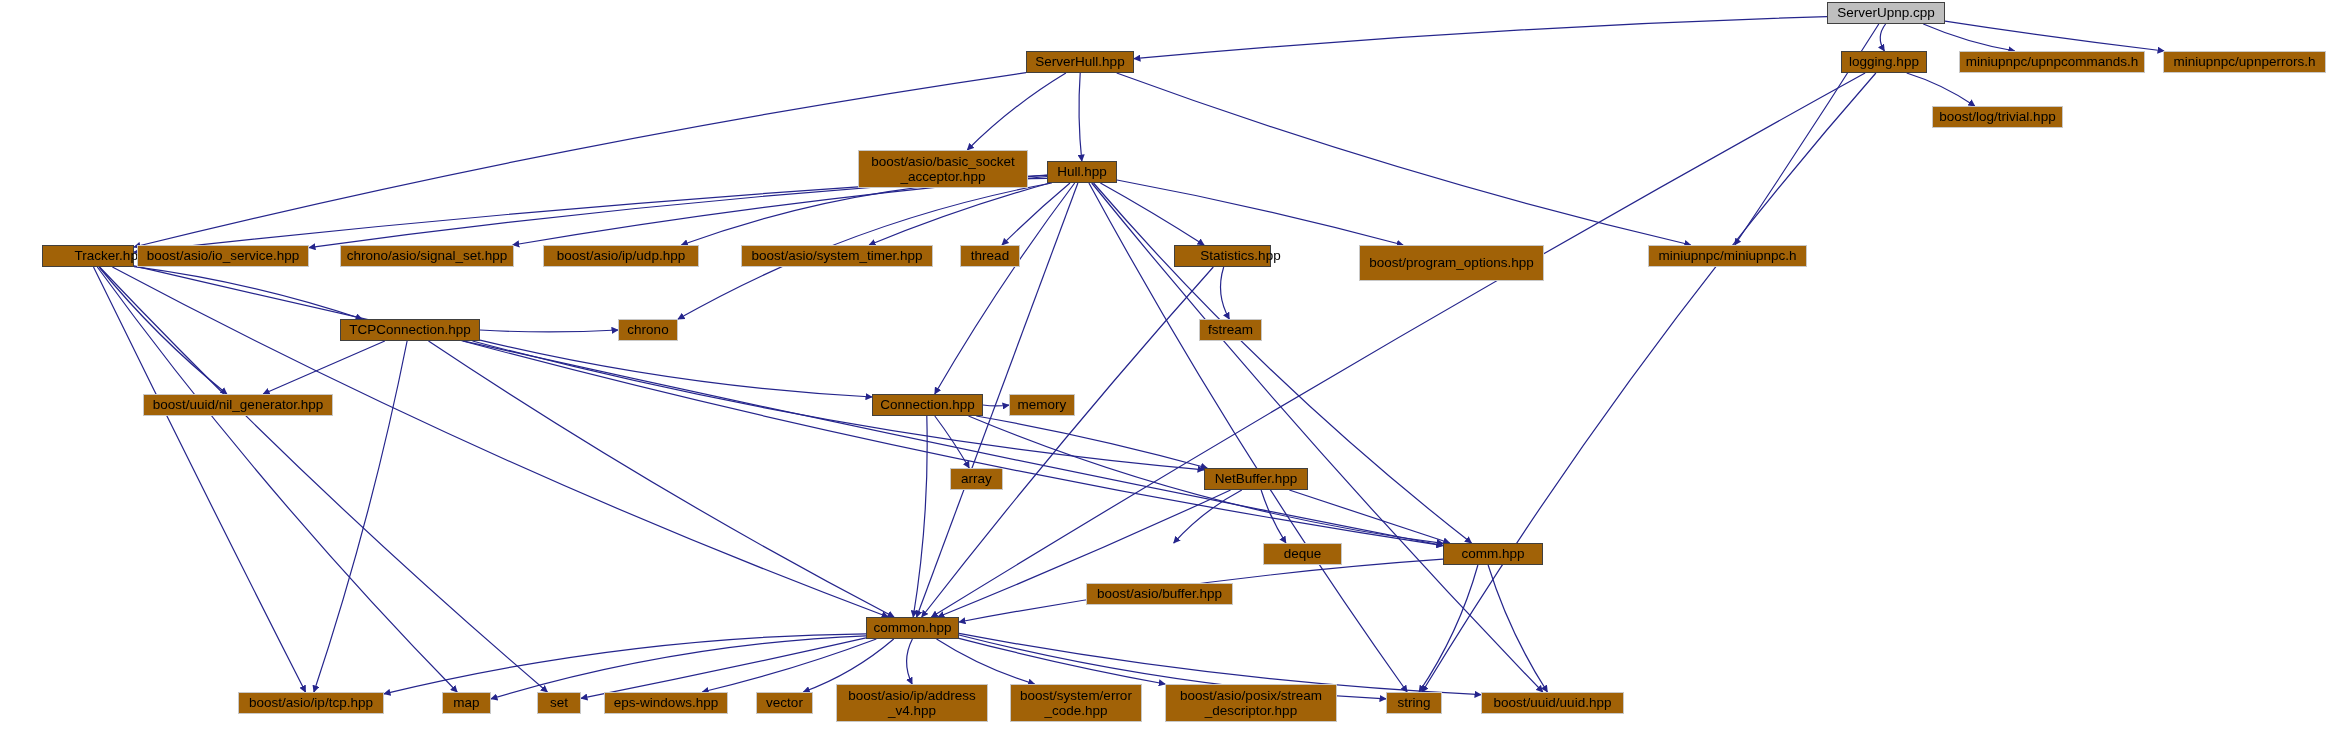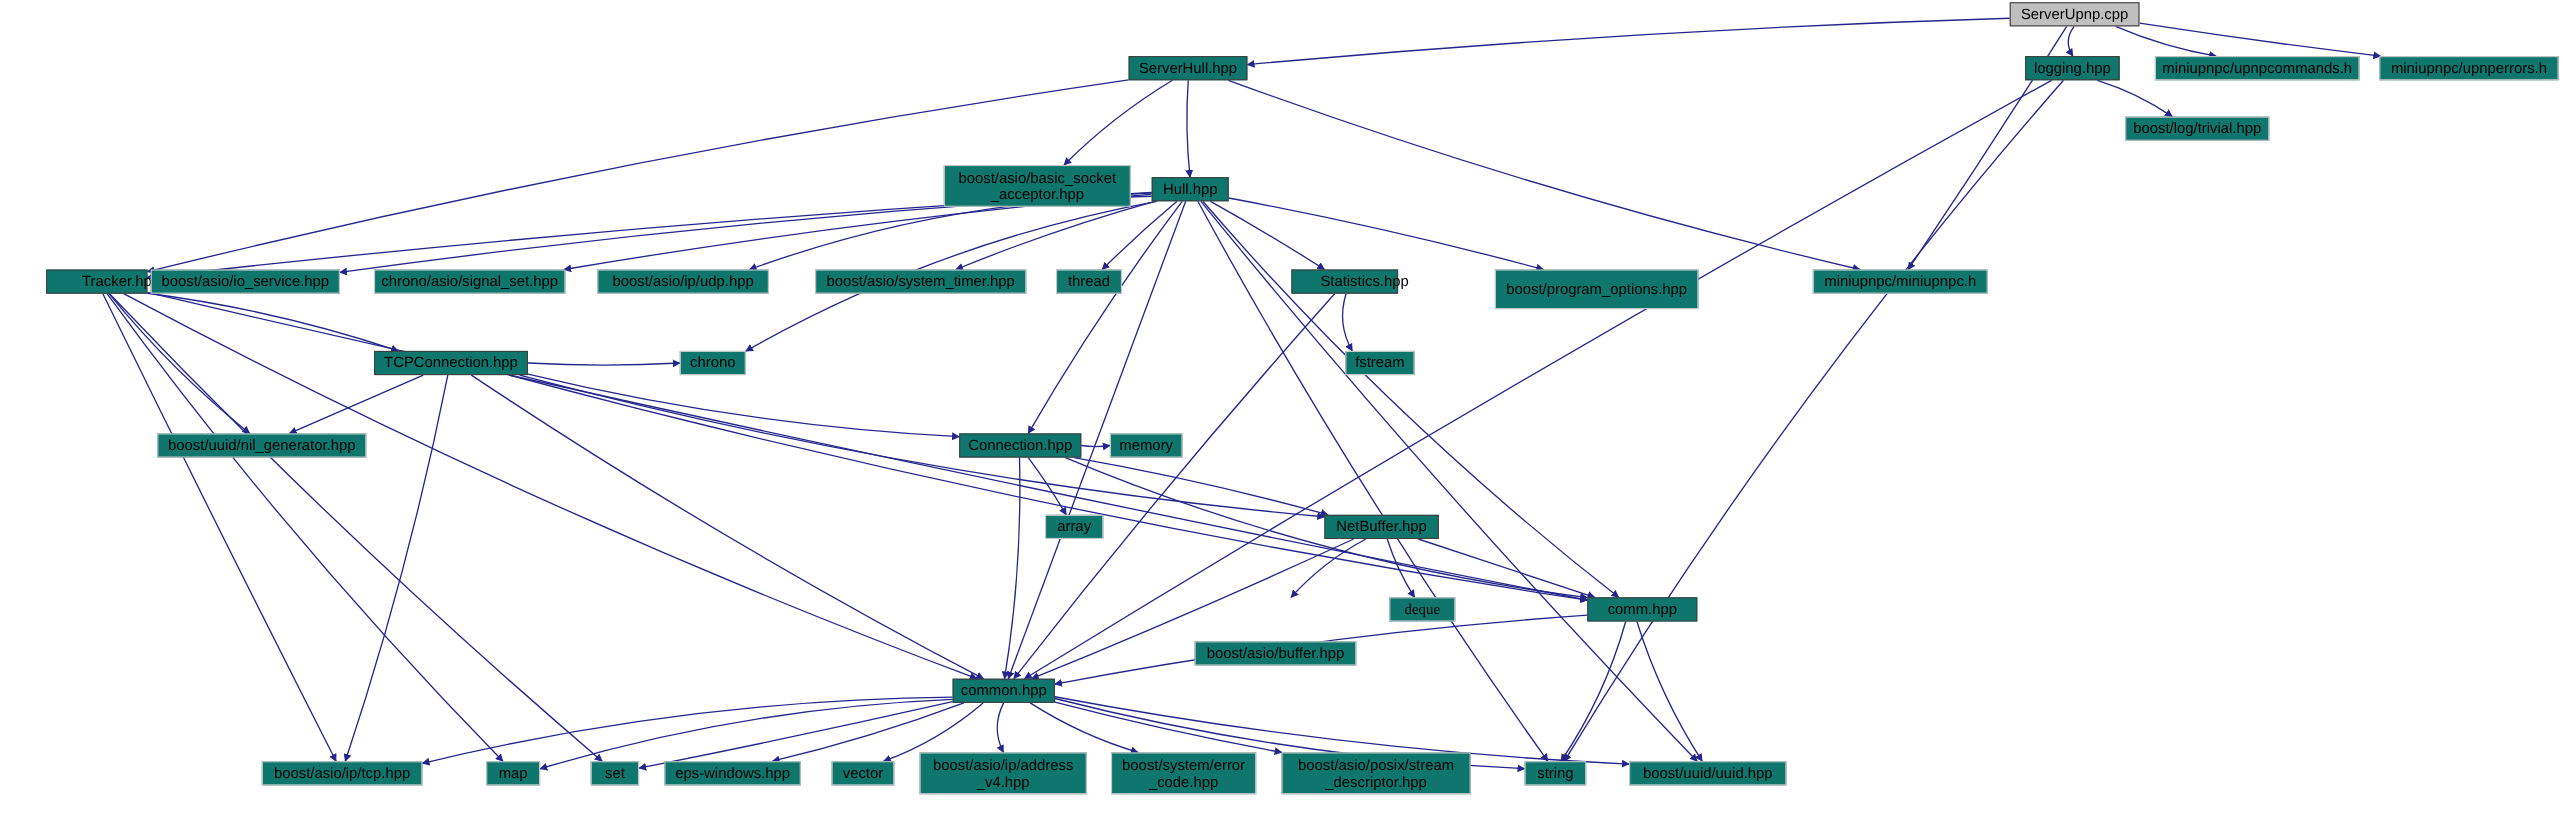--- a/index.html
+++ b/index.html
@@ -1,20 +1,20 @@
 <!DOCTYPE html>
 <html><head>
 <meta charset="utf-8">
 <style>
   html,body{margin:0;padding:0;background:#ffffff;}
   body{font-family:"Liberation Sans", sans-serif;}
   #graph{position:relative;width:2330px;height:739px;background:#ffffff;overflow:hidden;}
   #edges{position:absolute;left:0;top:0;width:2330px;height:739px;}
   .node{position:absolute;box-sizing:border-box;display:flex;align-items:center;justify-content:center;
-        text-align:center;line-height:1.12;color:#000000;background:#0f766e;
+        text-align:center;line-height:1.12;color:#000000;background:#a16207;
         font-size:13.5px;white-space:pre-line;z-index:5;}
   .node.ext{border:1px solid #c8c8c8;}
   .node.hdr{border:1px solid #404040;}
   .node.root{border:1.5px solid #404040;background:#bfbfbf;}
   .node span{display:block;padding:0 5px;}
 </style>
 </head>
 <body>
 
 <div id="graph">
@@ -105,28 +105,28 @@
       <div class="node ext" style="left: 137px; top: 245px; width: 172px; height: 22px;"><span>boost/asio/io_service.hpp</span></div>
       <div class="node ext" style="left: 340px; top: 245px; width: 174px; height: 22px;"><span>chrono/asio/signal_set.hpp</span></div>
       <div class="node ext" style="left: 543px; top: 245px; width: 156px; height: 22px;"><span>boost/asio/ip/udp.hpp</span></div>
       <div class="node ext" style="left: 741px; top: 245px; width: 192px; height: 22px;"><span>boost/asio/system_timer.hpp</span></div>
       <div class="node ext" style="left: 960px; top: 245px; width: 60px; height: 22px;"><span>thread</span></div>
       <div class="node hdr" style="left: 1174px; top: 245px; width: 97px; height: 22px; padding-left: 36px;"><span>Statistics.hpp</span></div>
       <div class="node ext" style="left: 1359px; top: 245px; width: 185px; height: 36px;"><span>boost/program_options.hpp</span></div>
       <div class="node ext" style="left: 1648px; top: 245px; width: 159px; height: 22px;"><span>miniupnpc/miniupnpc.h</span></div>
       <div class="node hdr" style="left: 340px; top: 319px; width: 140px; height: 22px;"><span>TCPConnection.hpp</span></div>
       <div class="node ext" style="left: 618px; top: 319px; width: 60px; height: 22px;"><span>chrono</span></div>
-      <div class="node ext" style="left: 1199px; top: 319px; width: 63px; height: 22px; margin-left: 24px;"><span>fstream</span></div>
+      <div class="node ext" style="left: 1199px; top: 319px; width: 63px; height: 22px;"><span>fstream</span></div>
       <div class="node ext" style="left: 143px; top: 394px; width: 190px; height: 22px;"><span>boost/uuid/nil_generator.hpp</span></div>
       <div class="node hdr" style="left: 872px; top: 394px; width: 111px; height: 22px;"><span>Connection.hpp</span></div>
       <div class="node ext" style="left: 1009px; top: 394px; width: 66px; height: 22px;"><span>memory</span></div>
       <div class="node ext" style="left: 950px; top: 468px; width: 53px; height: 22px;"><span>array</span></div>
       <div class="node hdr" style="left: 1204px; top: 468px; width: 104px; height: 22px;"><span>NetBuffer.hpp</span></div>
       <div class="node ext" style="left: 1086px; top: 543px; width: 147px; height: 22px; margin-top: 40px;"><span>boost/asio/buffer.hpp</span></div>
-      <div class="node ext" style="left: 1263px; top: 543px; width: 60px; height: 22px; font-family: Liberation Serif, serif;"><span>deque</span></div>
+      <div class="node ext" style="left: 1263px; top: 543px; width: 79px; height: 22px;"><span>deque</span></div>
       <div class="node hdr" style="left: 1443px; top: 543px; width: 100px; height: 22px;"><span>comm.hpp</span></div>
       <div class="node hdr" style="left: 866px; top: 617px; width: 93px; height: 22px;"><span>common.hpp</span></div>
       <div class="node ext" style="left: 238px; top: 692px; width: 146px; height: 22px;"><span>boost/asio/ip/tcp.hpp</span></div>
       <div class="node ext" style="left: 442px; top: 692px; width: 49px; height: 22px;"><span>map</span></div>
       <div class="node ext" style="left: 537px; top: 692px; width: 44px; height: 22px;"><span>set</span></div>
       <div class="node ext" style="left: 604px; top: 692px; width: 124px; height: 22px;"><span>eps-windows.hpp</span></div>
       <div class="node ext" style="left: 756px; top: 692px; width: 57px; height: 22px;"><span>vector</span></div>
       <div class="node ext" style="left: 836px; top: 684px; width: 152px; height: 38px;"><span>boost/asio/ip/address
 _v4.hpp</span></div>
       <div class="node ext" style="left: 1010px; top: 684px; width: 132px; height: 38px;"><span>boost/system/error

